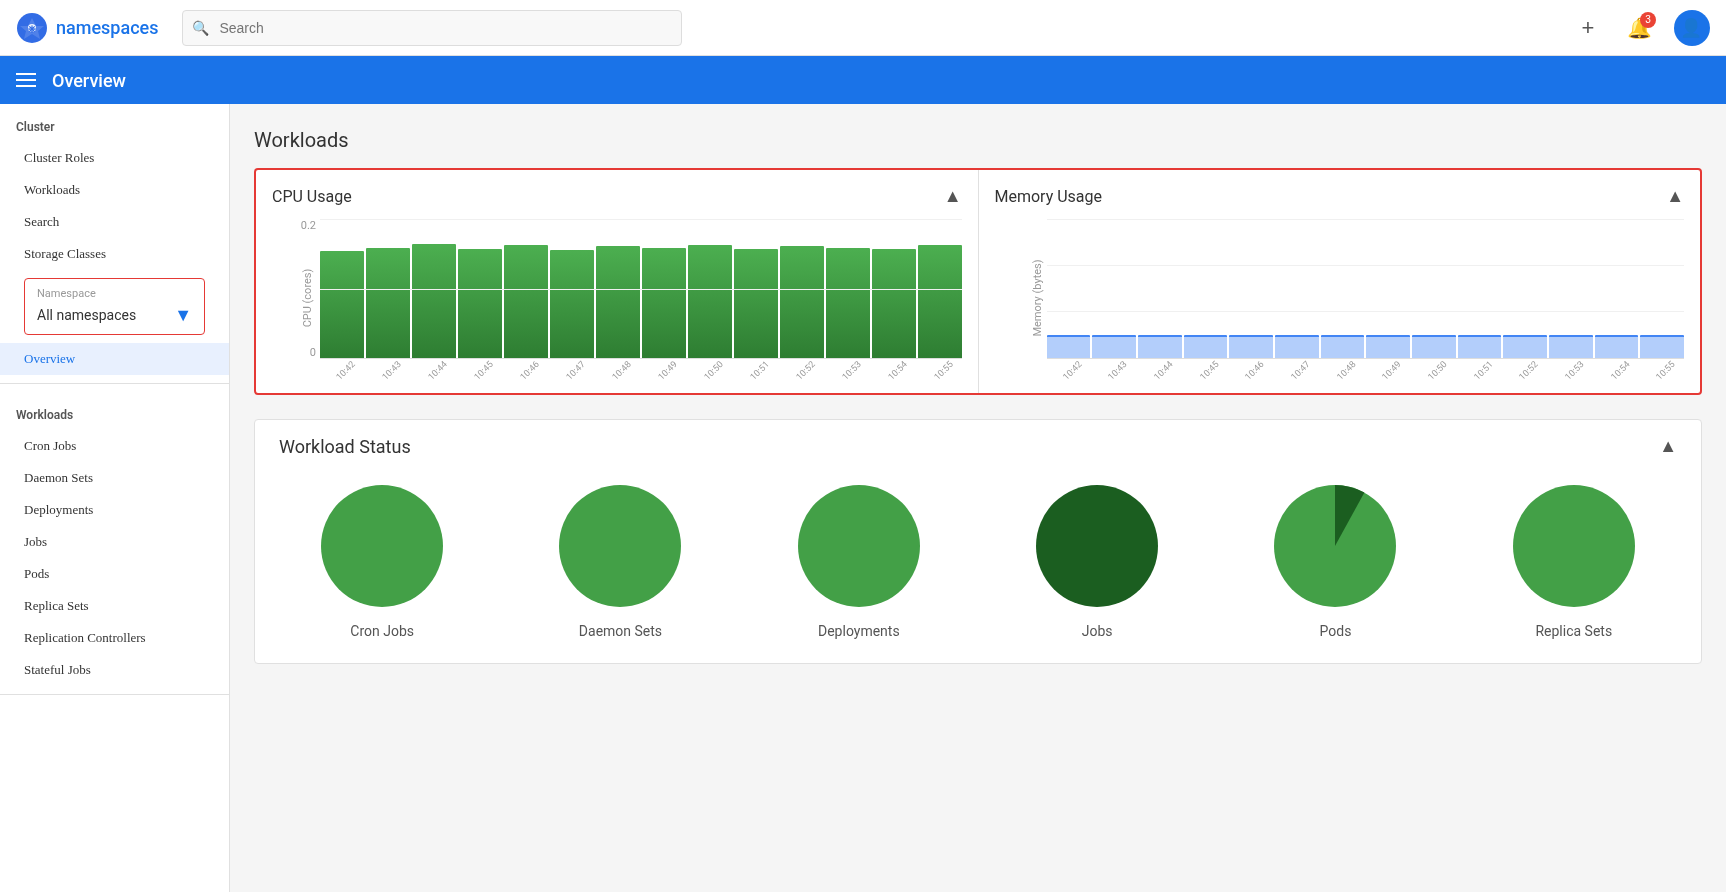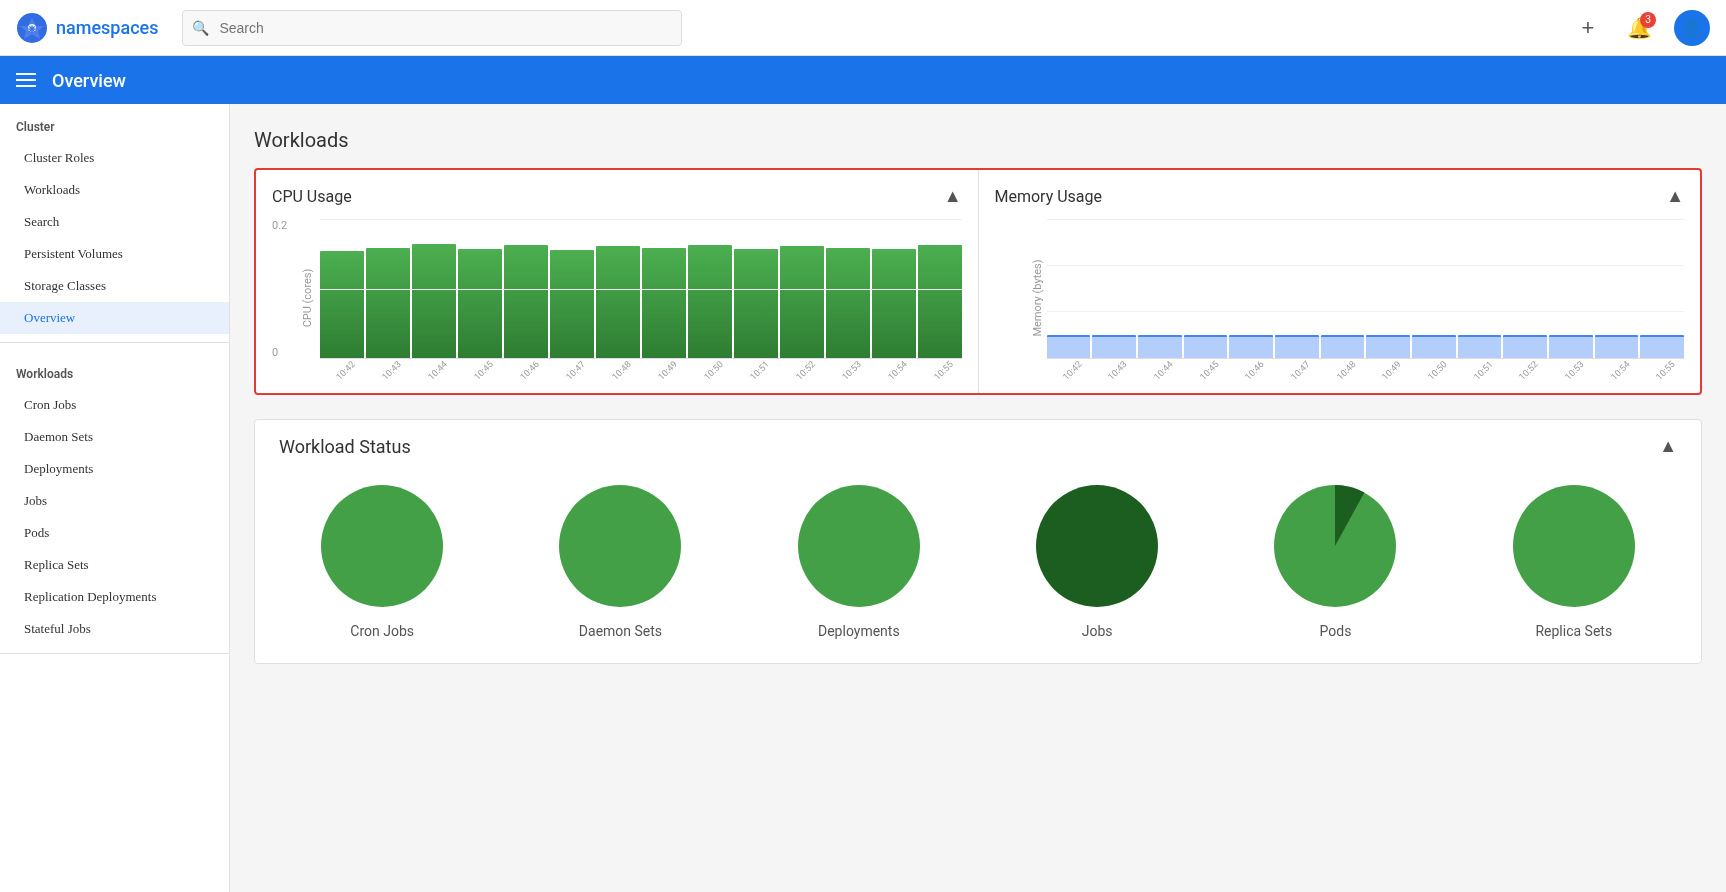--- a/index.html
+++ b/index.html
@@ -326,54 +326,62 @@
   <span class="header-title">Overview</span>
 </div>
 
 <div class="main-layout">
 
   <nav class="sidebar">
     <div class="sidebar-section-title">Cluster</div>
     <div class="sidebar-item"><span>Cluster Roles</span></div>
     <div class="sidebar-item"><span>Workloads</span></div>
     <div class="sidebar-item"><span>Search</span></div>
-    <div class="sidebar-item"><span>Persistent Volumes</span></div>
     <div class="sidebar-item"><span>Storage Classes</span></div>
 
+    <div style="margin:8px 12px;">
+      <div class="namespace-box">
+        <div class="namespace-label">Namespace</div>
+        <div class="namespace-select-row">
+          <span class="namespace-value">All namespaces</span>
+          <span class="dropdown-arrow">▼</span>
+        </div>
+      </div>
+    </div>
 
     <div class="sidebar-item active">
       <span>Overview</span>
     </div>
 
     <div class="sidebar-divider"></div>
     <div class="sidebar-section-title">Workloads</div>
     <div class="sidebar-item"><span>Cron Jobs</span></div>
     <div class="sidebar-item"><span>Daemon Sets</span></div>
     <div class="sidebar-item"><span>Deployments</span></div>
     <div class="sidebar-item"><span>Jobs</span></div>
     <div class="sidebar-item"><span>Pods</span></div>
     <div class="sidebar-item"><span>Replica Sets</span></div>
-    <div class="sidebar-item"><span>Replication Deployments</span></div>
+    <div class="sidebar-item"><span>Replication Controllers</span></div>
     <div class="sidebar-item"><span>Stateful Jobs</span></div>
 
     <div class="sidebar-divider"></div>
   </nav>
 
   <main class="content">
     <div class="section-title">Workloads</div>
 
     <div class="charts-container">
 
       <div class="chart-panel">
         <div class="chart-header">
           <span class="chart-title">CPU Usage</span>
           <button class="chart-collapse-btn">▲</button>
         </div>
         <div style="display:flex;gap:8px;position:relative;padding-left:48px;">
-          <div style="position:absolute;left:0;top:0;height:140px;display:flex;flex-direction:column;justify-content:space-between;width:44px;">
+          <div style="position:absolute;left:0;top:0;height:140px;display:flex;flex-direction:column;justify-content:space-between;align-items:flex-end;width:44px;">
             <span style="font-size:11px;color:#999;">0.2</span>
             <span style="font-size:11px;color:#999;">0</span>
           </div>
           <div style="position:absolute;left:6px;top:50%;transform:translateY(-50%) rotate(-90deg);font-size:11px;color:#999;white-space:nowrap;">
             <span>CPU (cores)</span>
           </div>
           <div style="flex:1;">
             <div style="height:140px;display:flex;align-items:flex-end;gap:2px;border-bottom:1px solid #ddd;position:relative;" id="cpu-bars">
 
               <div style="position:absolute;top:0;left:0;right:0;border-top:1px solid #f0f0f0;"></div>

